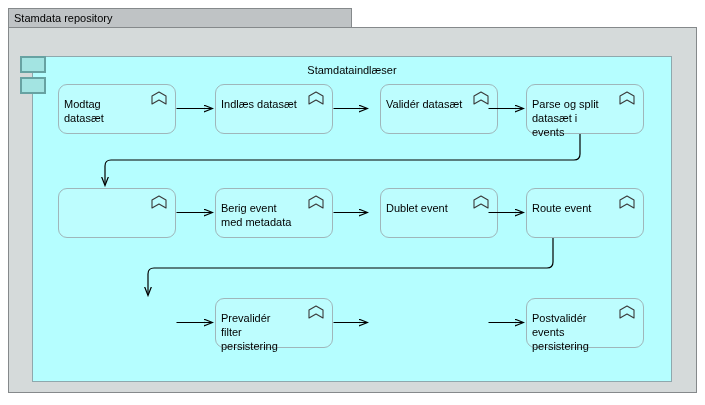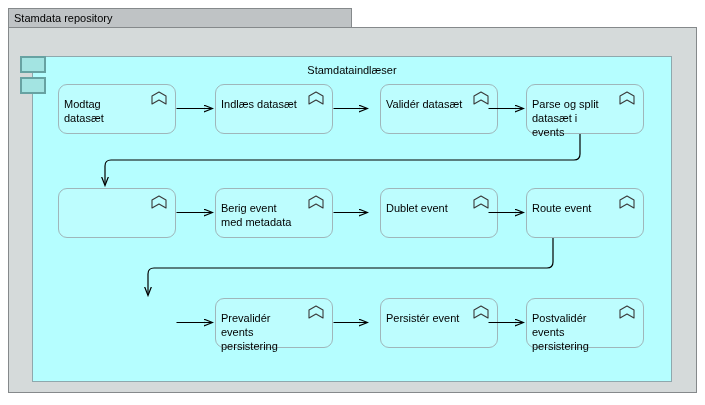--- a/index.html
+++ b/index.html
@@ -130,28 +130,22 @@
   </div>
   <div class="node c4 r-mid">
     <span class="node-label">Route event</span>
     <svg class="fn-icon" viewBox="0 0 16 14">
         <path d="M1,13 L1,5 L8,1 L15,5 L15,13 L8,9 Z" fill="none" stroke="#3a3a3a" stroke-width="1.1" stroke-linejoin="round"></path>
       </svg>
   </div>
 
   <div class="node c2 r-bot">
     <span class="node-label">Prevalidér
-events
+filter
 persistering</span>
-    <svg class="fn-icon" viewBox="0 0 16 14">
-        <path d="M1,13 L1,5 L8,1 L15,5 L15,13 L8,9 Z" fill="none" stroke="#3a3a3a" stroke-width="1.1" stroke-linejoin="round"></path>
-      </svg>
-  </div>
-  <div class="node c3 r-bot">
-    <span class="node-label">Persistér event</span>
     <svg class="fn-icon" viewBox="0 0 16 14">
         <path d="M1,13 L1,5 L8,1 L15,5 L15,13 L8,9 Z" fill="none" stroke="#3a3a3a" stroke-width="1.1" stroke-linejoin="round"></path>
       </svg>
   </div>
   <div class="node c4 r-bot">
     <span class="node-label">Postvalidér
 events
 persistering</span>
     <svg class="fn-icon" viewBox="0 0 16 14">
         <path d="M1,13 L1,5 L8,1 L15,5 L15,13 L8,9 Z" fill="none" stroke="#3a3a3a" stroke-width="1.1" stroke-linejoin="round"></path>

